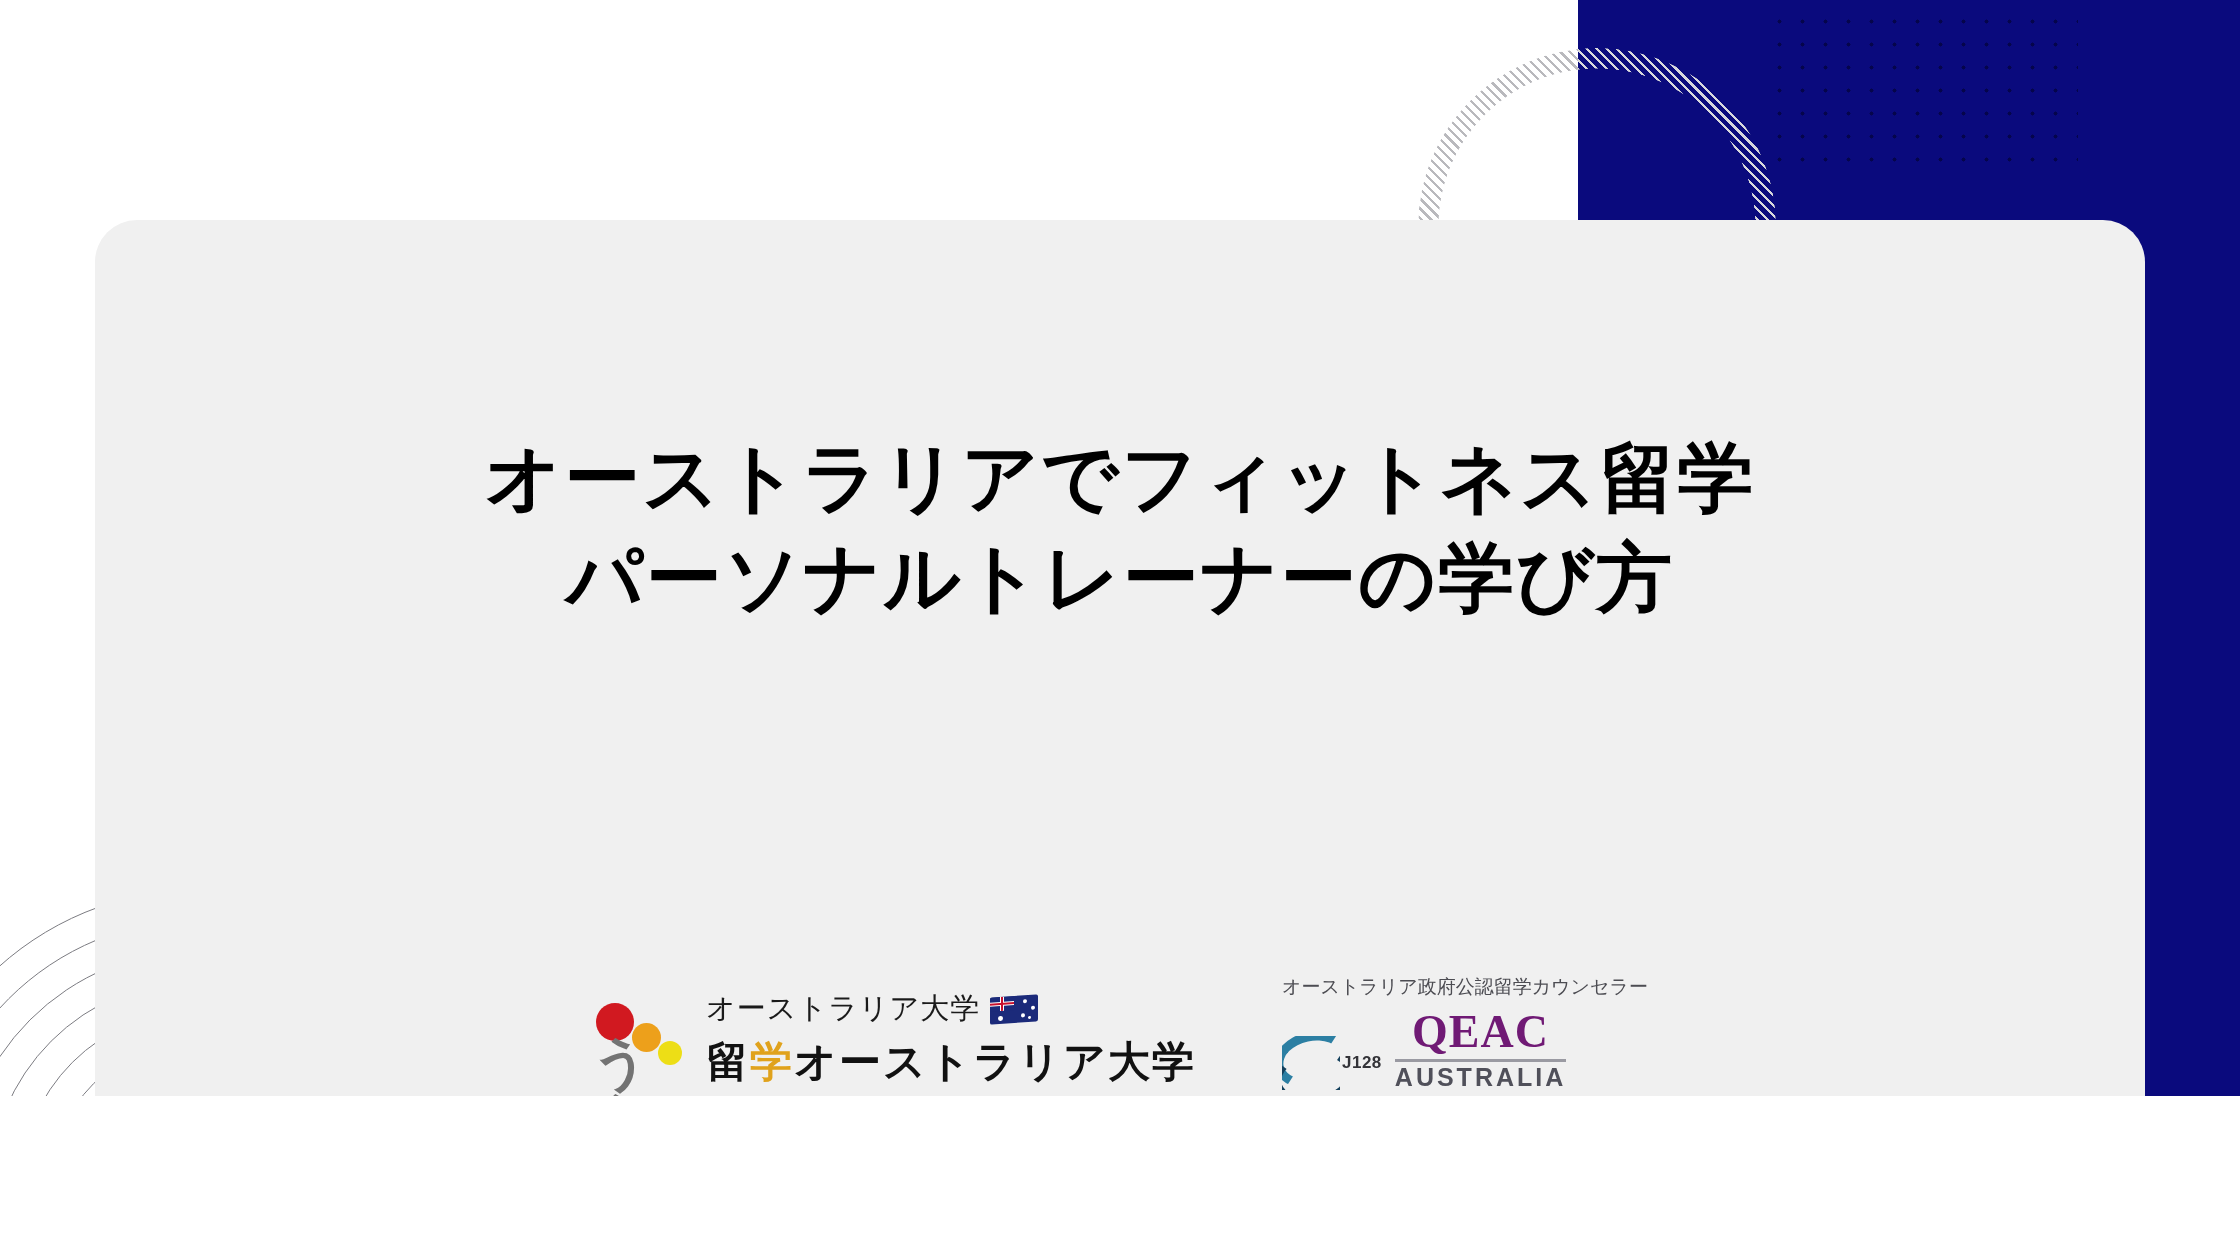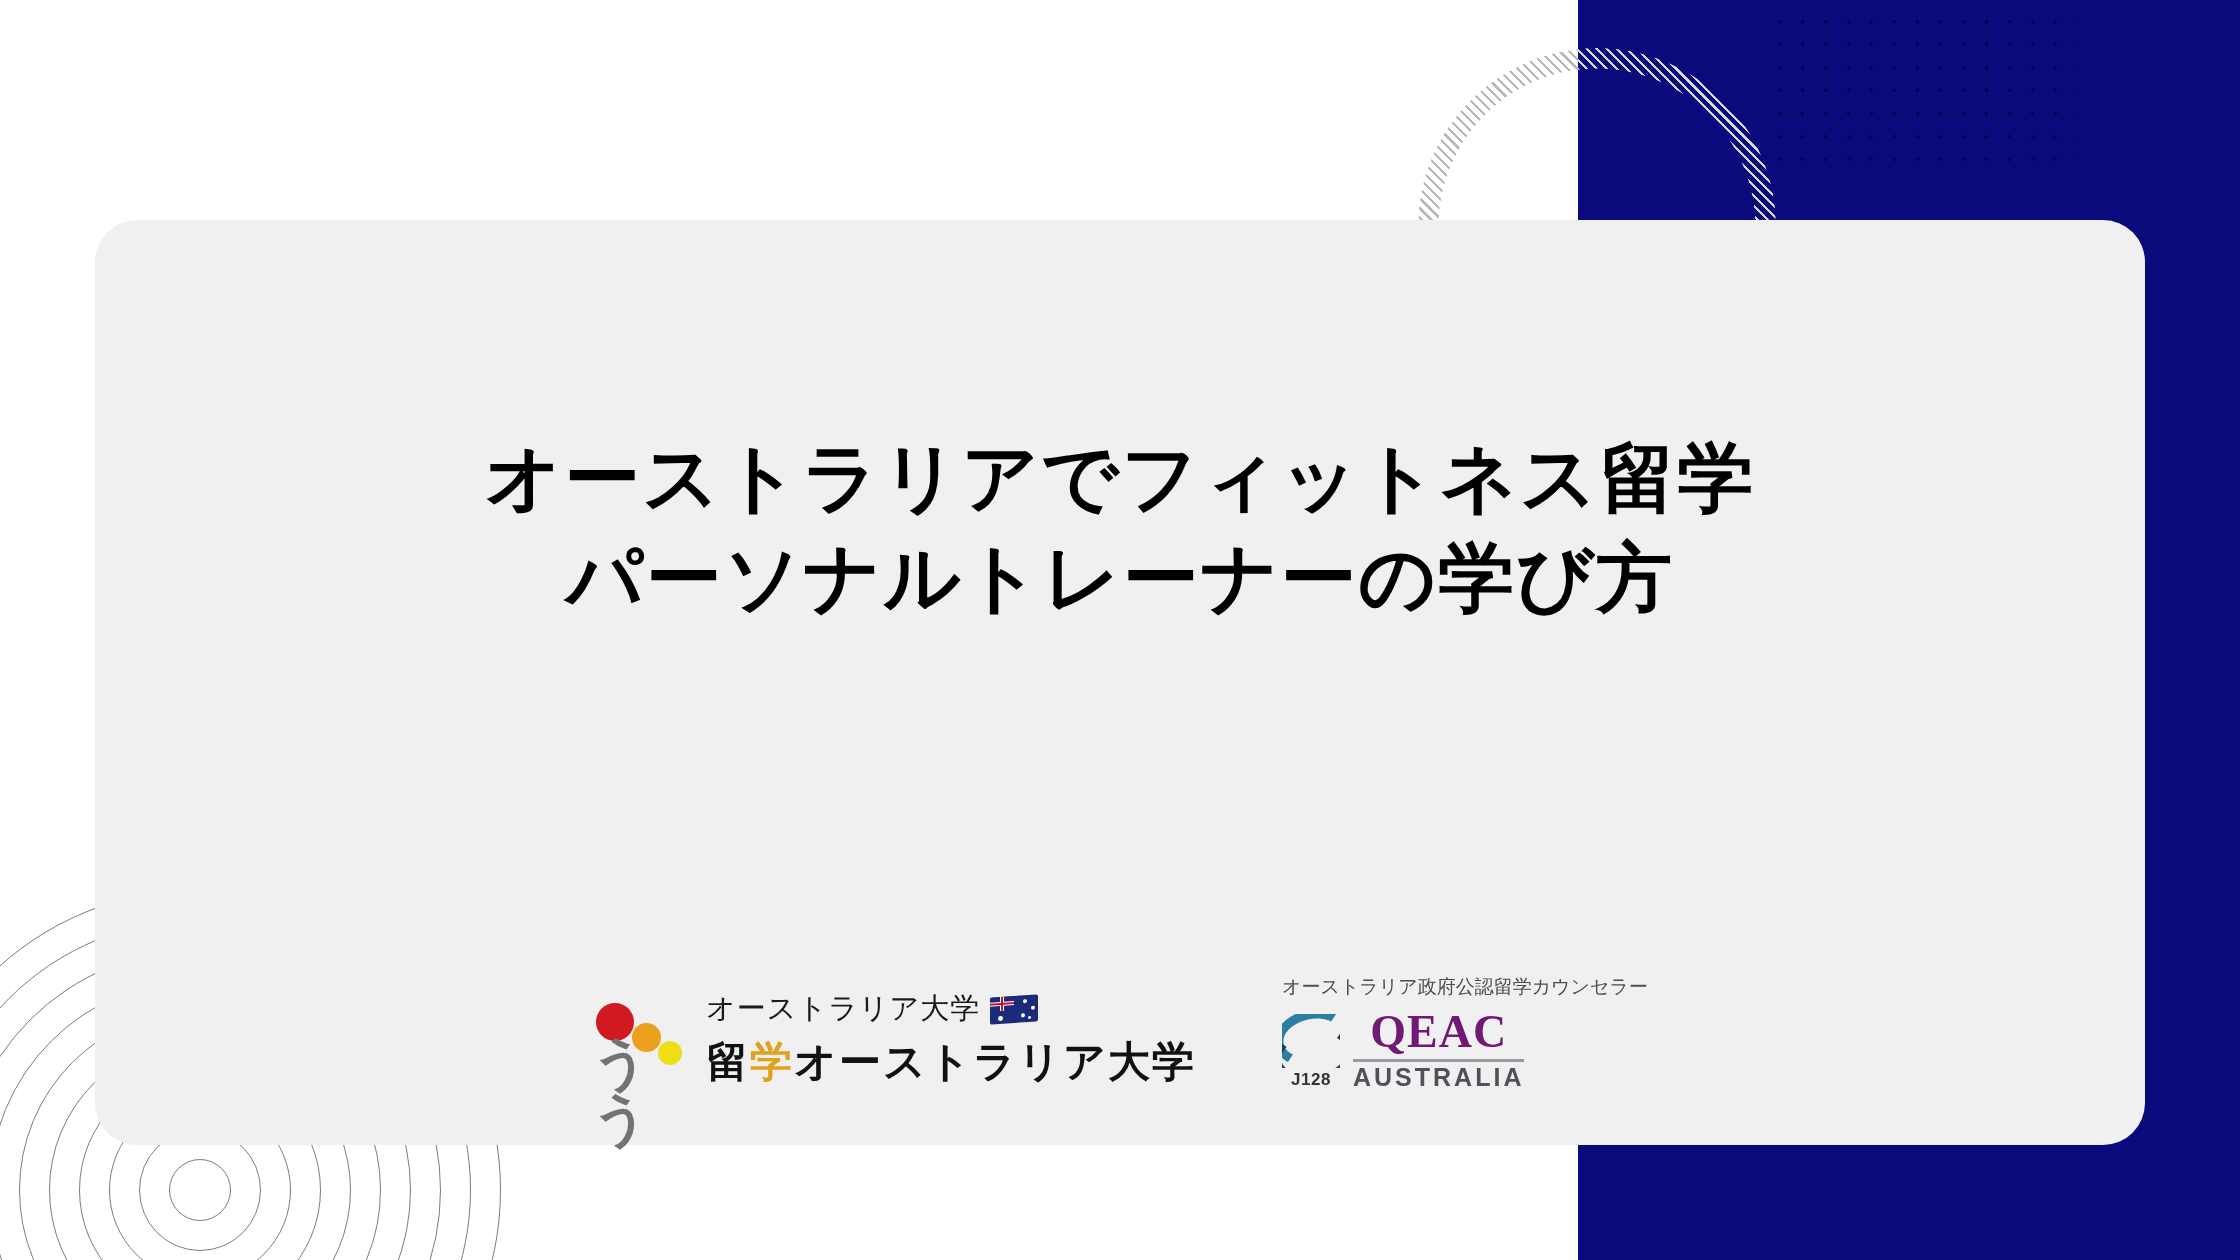--- a/index.html
+++ b/index.html
@@ -3,21 +3,21 @@
 <meta charset="utf-8">
 <style>
   html, body {
     margin: 0;
     padding: 0;
     background: #ffffff;
   }
   #stage {
     position: relative;
     width: 2240px;
-    height: 1260px;
+    height: 1096px;
     overflow: hidden;
     background: #ffffff;
     font-family: "Liberation Sans", "DejaVu Sans", sans-serif;
   }
 
   
   .navy-panel {
     position: absolute;
     top: 0;
     left: 1578px;
@@ -201,21 +201,21 @@
 
   
   .logo-qeac { display: flex; flex-direction: column; align-items: flex-start; gap: 9px; }
   .qeac-caption {
     font-size: 19px;
     color: #4c4c52;
     letter-spacing: 0px;
     white-space: nowrap;
   }
   .qeac-body { display: flex; align-items: flex-end; gap: 13px; }
-  .qeac-mark-wrap { display: flex; flex-direction: column; align-items: center; gap: 2px; }
+  .qeac-mark-wrap { display: flex; align-items: center; gap: 2px; }
   .qeac-mark {
     position: relative;
     width: 58px; height: 54px;
     overflow: hidden;
   }
   .qeac-mark .band {
     position: absolute;
     border-radius: 50%;
     border: 9px solid #1c6184;
   }

